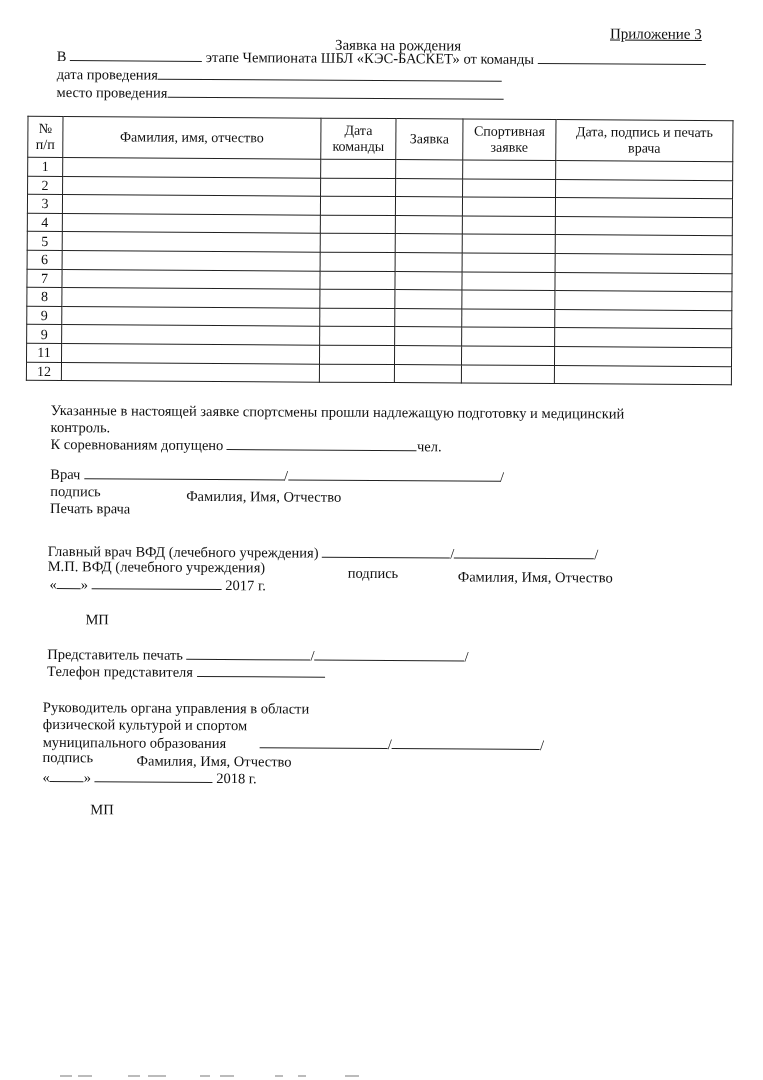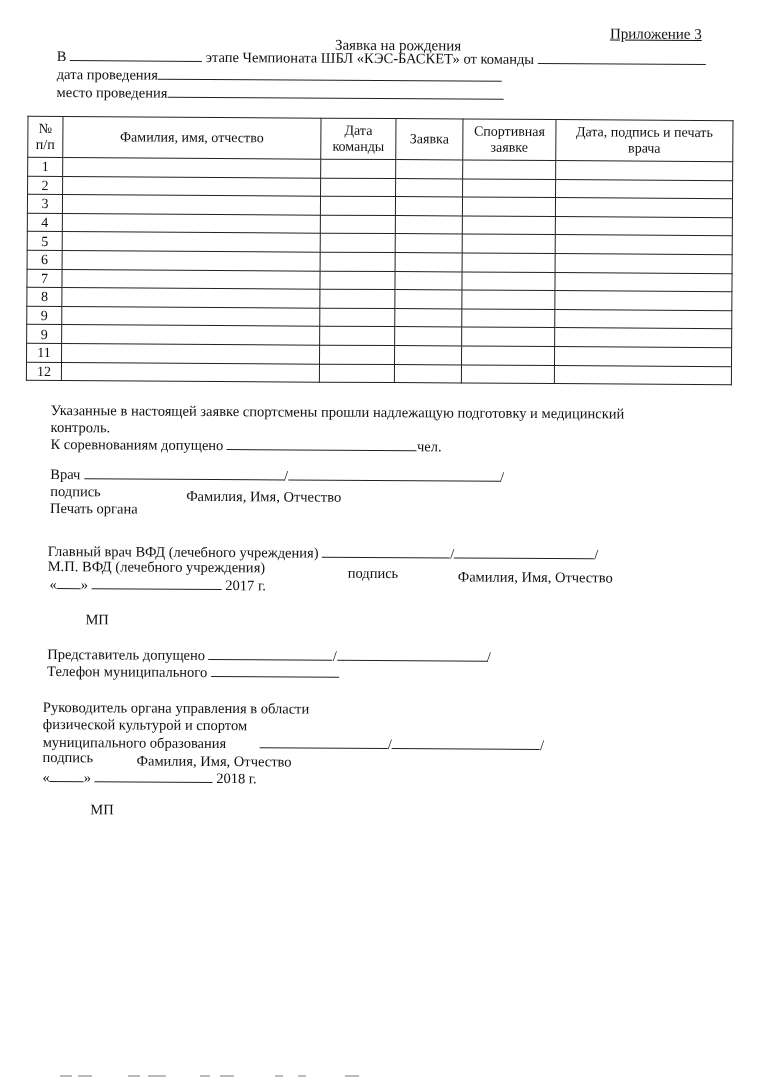--- a/index.html
+++ b/index.html
@@ -182,42 +182,42 @@
     <span>К соревнованиям допущено</span>
     <span class="uline" style="width:190px;"></span><span>чел.</span>
   </div>
 
   <div class="abs" style="left:52px; top:468px;">
     <span>Врач</span>
     <span class="uline" style="width:200px;"></span><span>/</span><span class="uline" style="width:212px;"></span><span>/</span>
   </div>
   <div class="abs" style="left:52px; top:486px;">подпись</div>
   <div class="abs" style="left:188px; top:490px;">Фамилия, Имя, Отчество</div>
-  <div class="abs" style="left:52px; top:503px;">Печать органа</div>
+  <div class="abs" style="left:52px; top:503px;">Печать врача</div>
 
   <div class="abs" style="left:50px; top:545px;">
     <span>Главный врач ВФД (лечебного учреждения)</span>
     <span class="uline" style="width:128px;"></span><span>/</span><span class="uline" style="width:140px;"></span><span>/</span>
   </div>
   <div class="abs" style="left:50px; top:561px;">М.П. ВФД (лечебного учреждения)</div>
   <div class="abs" style="left:350px; top:566px;">подпись</div>
   <div class="abs" style="left:460px; top:569px;">Фамилия, Имя, Отчество</div>
   <div class="abs" style="left:52px; top:578px;">
     <span>«</span><span class="uline" style="width:24px;"></span><span>»</span>
     <span class="uline" style="width:130px;"></span>
     <span>2017 г.</span>
   </div>
   <div class="abs" style="left:88px; top:614px;">МП</div>
 
   <div class="abs" style="left:50px; top:648px;">
-    <span>Представитель допущено</span>
+    <span>Представитель печать</span>
     <span class="uline" style="width:124px;"></span><span>/</span><span class="uline" style="width:150px;"></span><span>/</span>
   </div>
   <div class="abs" style="left:50px; top:665px;">
-    <span>Телефон муниципального</span>
+    <span>Телефон представителя</span>
     <span class="uline" style="width:128px;"></span>
   </div>
 
   <div class="abs" style="left:46px; top:702px;">Руководитель органа управления в области</div>
   <div class="abs" style="left:46px; top:719px;">физической культурой и спортом</div>
   <div class="abs" style="left:46px; top:736px;">
     <span>муниципального образования</span>
     <span class="uline" style="width:128px; margin-left:30px;"></span><span>/</span><span class="uline" style="width:148px;"></span><span>/</span>
   </div>
   <div class="abs" style="left:46px; top:752px;">подпись</div>

